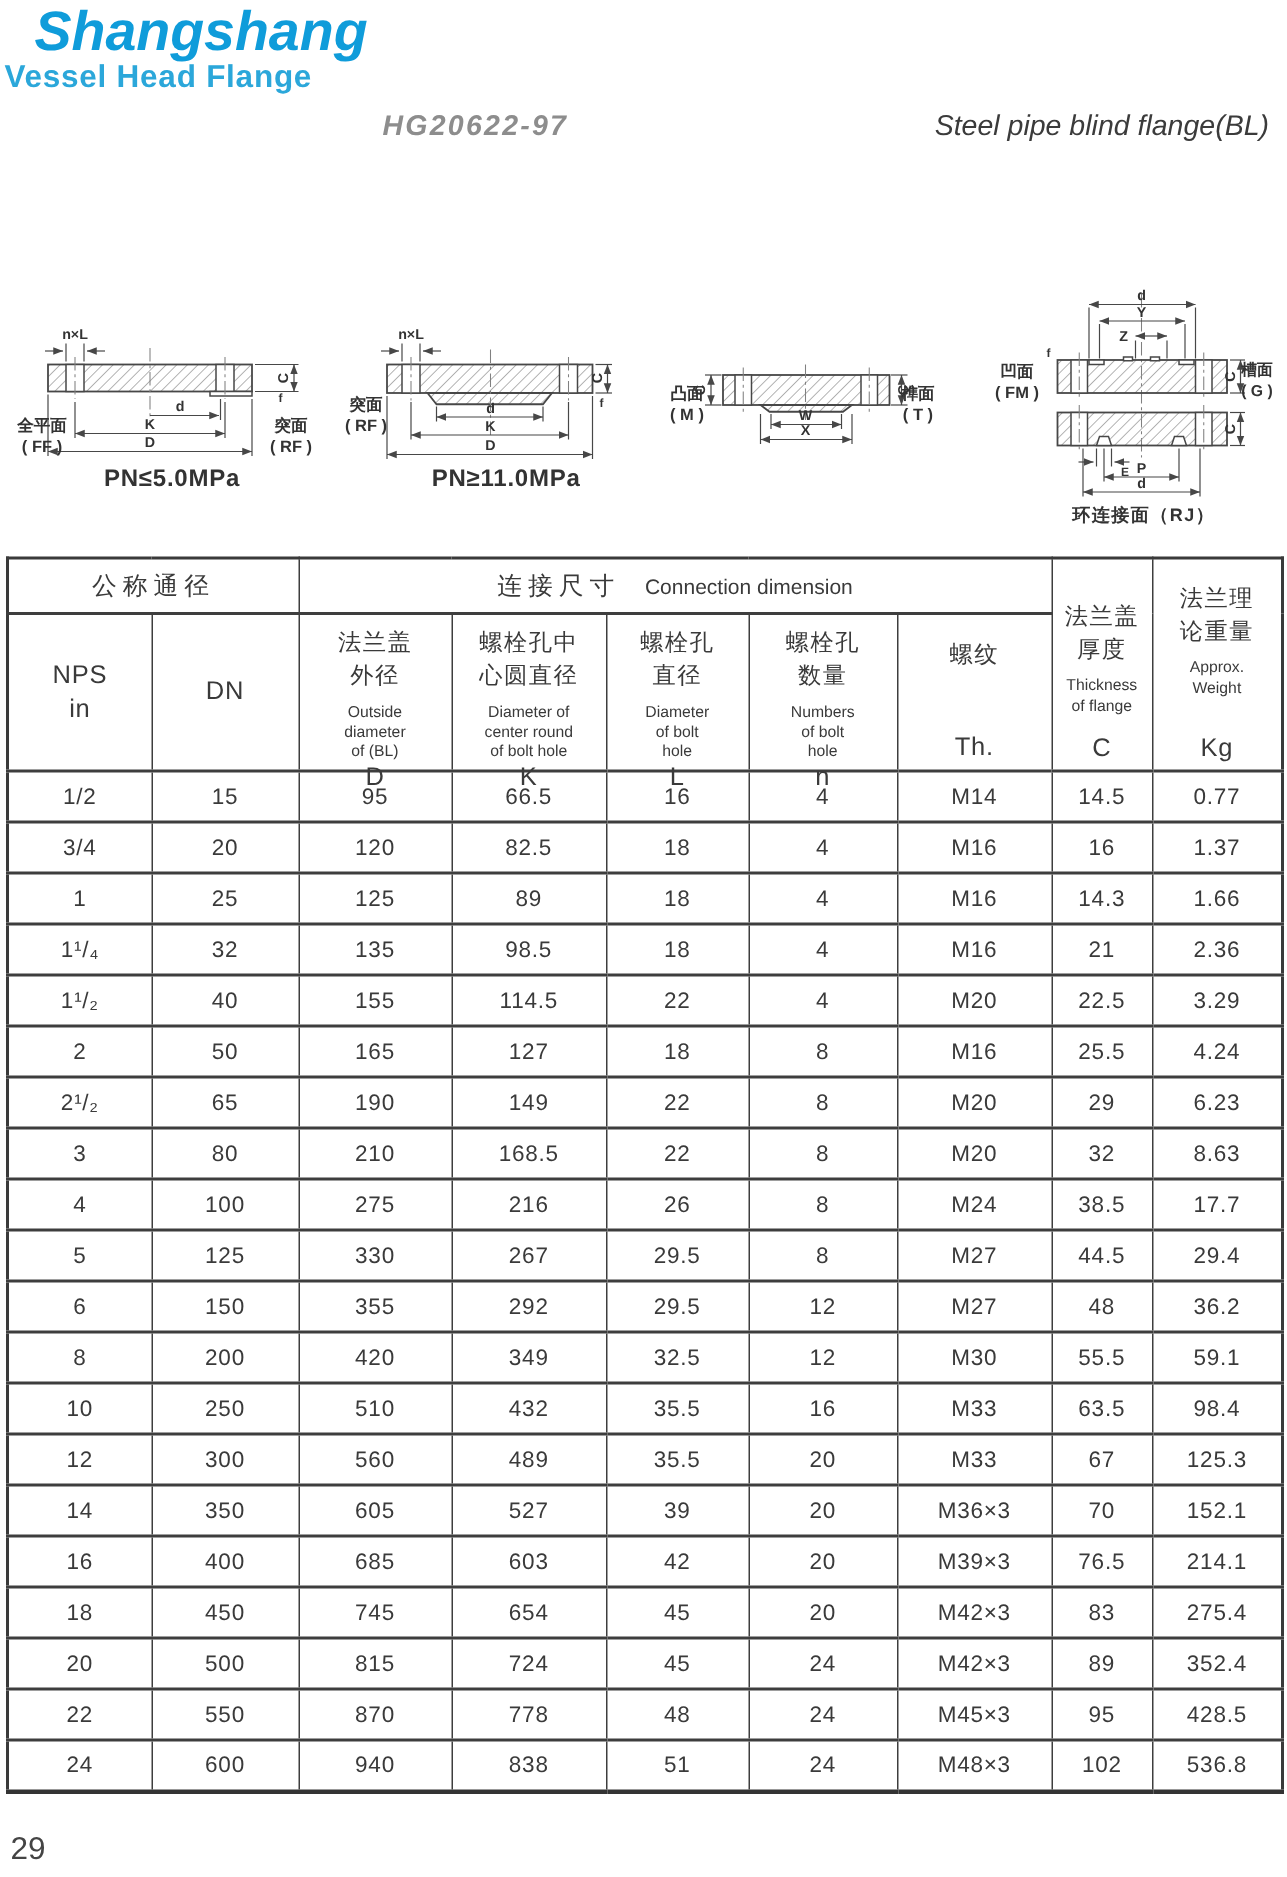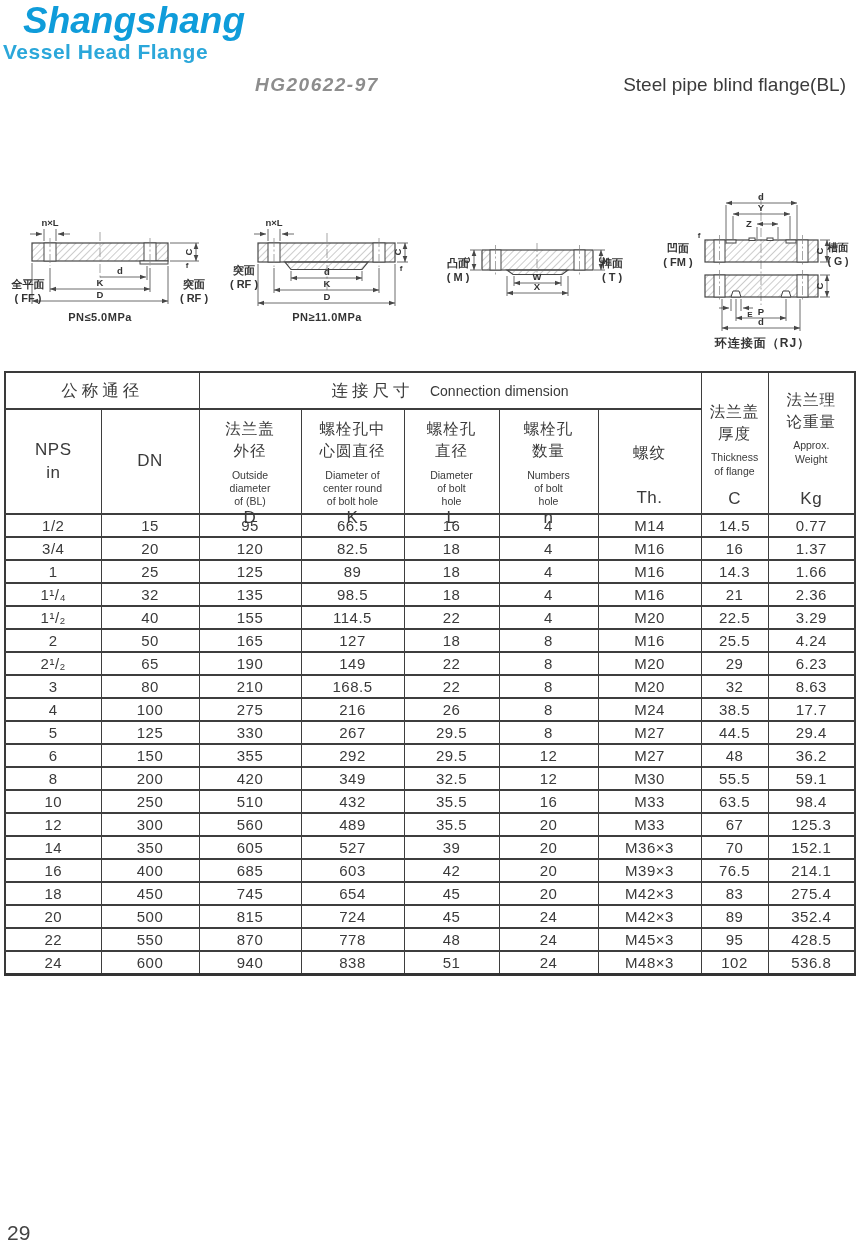--- a/index.html
+++ b/index.html
@@ -9,53 +9,53 @@
 
   
   .logo{position:absolute;left:3px;top:2px;}
   .brand{margin-left:20px;font-size:37px;font-weight:bold;font-style:italic;
          color:#0f9cda;letter-spacing:0px;line-height:1.0;}
   .tagline{margin-top:1px;font-size:21px;font-weight:bold;color:#2ba7da;letter-spacing:0.5px;}
   .title{position:absolute;top:30px;right:12px;font-size:28px;color:#3b3b3b;
          white-space:pre;letter-spacing:0.5px;}
   .std{position:absolute;left:255px;top:74px;font-size:19px;font-weight:bold;
        font-style:italic;color:#8d8d8d;letter-spacing:1.5px;}
-  .subtitle{position:absolute;right:12px;top:74px;font-size:19px;color:#3b3b3b;}
+  .subtitle{position:absolute;right:12px;top:74px;font-size:19px;color:#3b3b3b;font-style:italic;}
 
   
   svg.draw{position:absolute;left:0;top:0;}
   .dlabel{position:absolute;font-size:11px;font-weight:bold;color:#333;
           white-space:pre-line;line-height:1.3;text-align:center;}
-  .dcap{position:absolute;font-size:11px;font-weight:bold;color:#333;
-        text-align:center;letter-spacing:0.5px;}
+  .dcap{position:absolute;font-size:16px;font-weight:bold;color:#333;
+        text-align:right;letter-spacing:0.5px;}
   .dcap2{position:absolute;font-size:12px;font-weight:bold;color:#333;
         text-align:center;letter-spacing:1px;}
 
   
   table.spec{position:absolute;left:4px;top:371px;width:850px;
              border-collapse:collapse;table-layout:fixed;border:2.5px solid #3a3a3a;}
   .spec th,.spec td{border:1px solid #3e3e3e;text-align:center;vertical-align:middle;
              padding:0;box-sizing:border-box;font-weight:normal;color:#3a3a3a;}
   .spec thead tr.band1{height:37px;}
   .spec thead tr.band2{height:105px;}
   .spec thead th{border-bottom:2px solid #3e3e3e;}
-  .spec tbody tr{height:23px;}
+  .spec tbody tr{height:34px;}
   .spec tbody td{border-top:2px solid #3e3e3e;border-bottom:2px solid #3e3e3e;
                  font-size:15px;letter-spacing:0.5px;}
   .spec tbody tr:last-child td{border-bottom:3px solid #333;}
   .g1{font-size:16.5px;letter-spacing:4px;}
   .gcn{font-size:16.5px;letter-spacing:4px;}
   .gen{font-size:14px;letter-spacing:0px;margin-left:12px;}
   .hcell{height:101px;display:flex;flex-direction:column;align-items:center;
          padding:7px 2px 4px;box-sizing:border-box;}
   .hspan .hcell{height:139px;}
   .hcell .cn{font-size:15.5px;letter-spacing:1px;line-height:1.45;white-space:pre-line;}
   .hcell .en{font-size:10.5px;line-height:1.25;white-space:pre-line;margin-top:6px;}
   .hcell .sym{margin-top:auto;font-size:17px;letter-spacing:0.5px;text-align:center;}
-  .hcell .mid{margin-top:24px;}
+  .hcell .mid{margin-top:8px;}
   .c8 .cn{margin-top:20px;}
   .c9 .cn{margin-top:8px;}
   .hcellc{height:101px;display:flex;align-items:center;justify-content:center;}
   .npsdn{font-size:17px;white-space:pre-line;line-height:1.35;letter-spacing:0.5px;}
 
   .pageno{position:absolute;left:7px;top:1221px;font-size:21px;color:#444;}
 </style>
 </head>
 <body>
 

